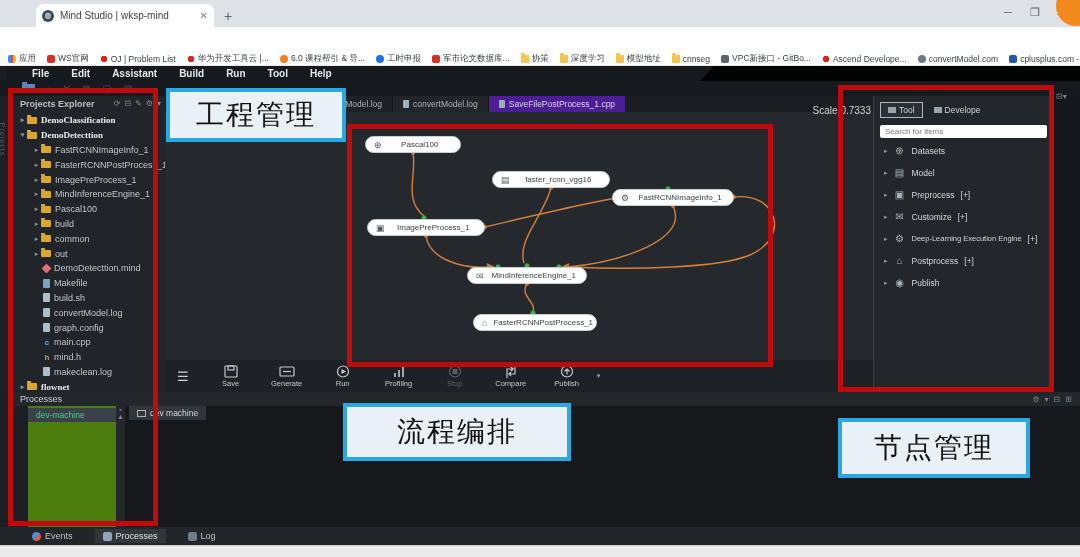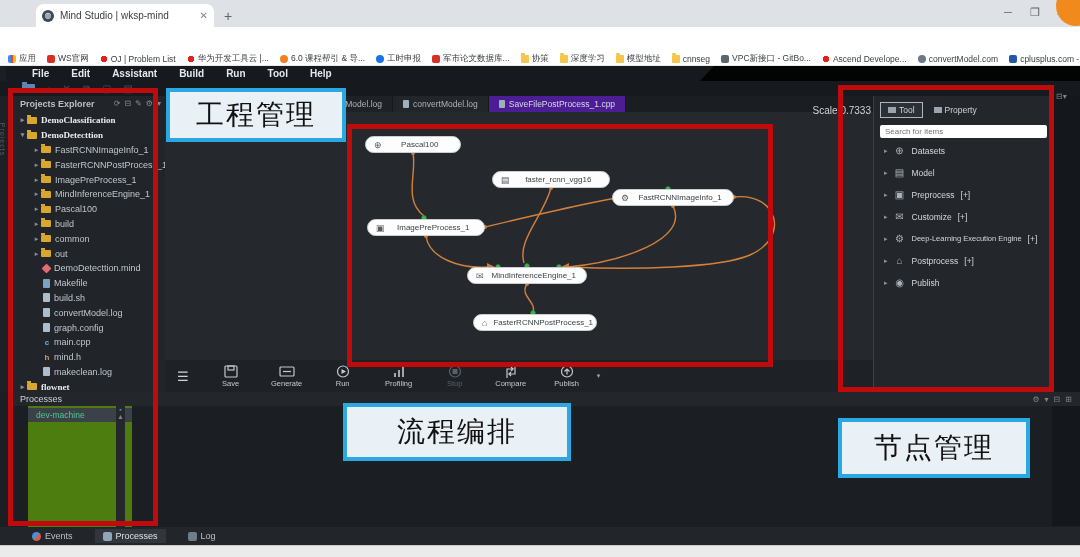--- a/index.html
+++ b/index.html
@@ -523,21 +523,21 @@
   </div>
 
   <div class="abs palette">
     <div class="ptabs">
       <div class="ptab active">
           <span class="pti"></span>
           <span>Tool</span>
         </div>
       <div class="ptab">
           <span class="pti"></span>
-          <span>Property</span>
+          <span>Develope</span>
         </div>
     </div>
     <input class="psearch" placeholder="Search for items" style="">
     <div class="prow">
         <span class="ar">▸</span>
         <span class="pic">⊕</span>
         <span>Datasets</span>
         <span class="plus"></span>
       </div>
     <div class="prow">
@@ -586,20 +586,26 @@
     <i>▾</i>
     <i>⊟</i>
     <i>⊞</i>
   </div>
   <div class="abs proclist">
     <div class="procitem">
         <span>dev-machine</span>
       </div>
   </div>
   <div class="abs gutter">▪<br>▲</div>
+  <div class="abs terminal">
+    <div class="termtab">
+      <span class="mon"></span>
+      <span>dev machine</span>
+    </div>
+  </div>
 
   <div class="abs statusbar">
     <div class="stab">
         <span class="sico ev"></span>
         <span>Events</span>
       </div>
     <div class="stab active">
         <span class="sico pr"></span>
         <span>Processes</span>
       </div>

